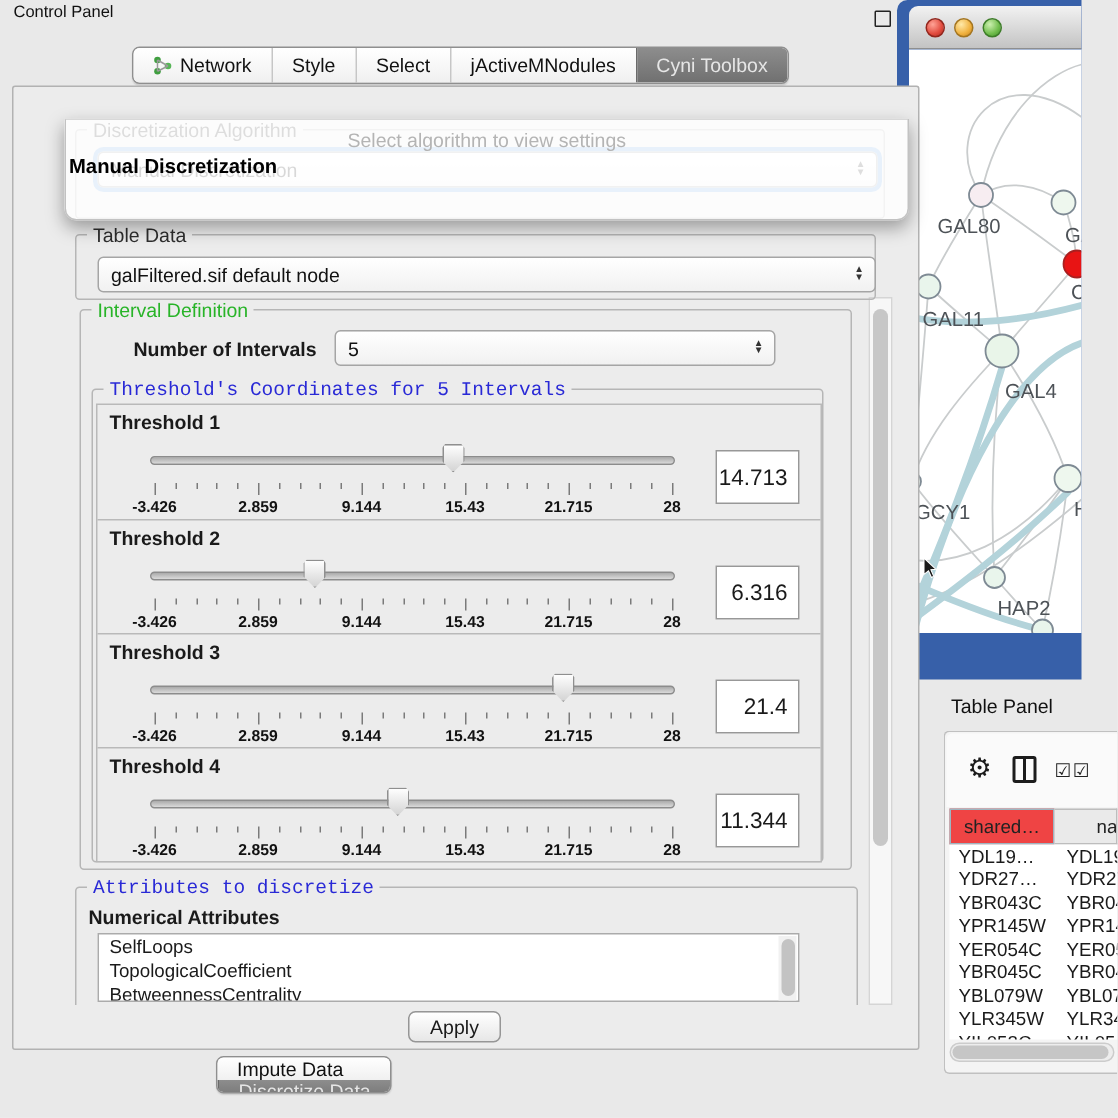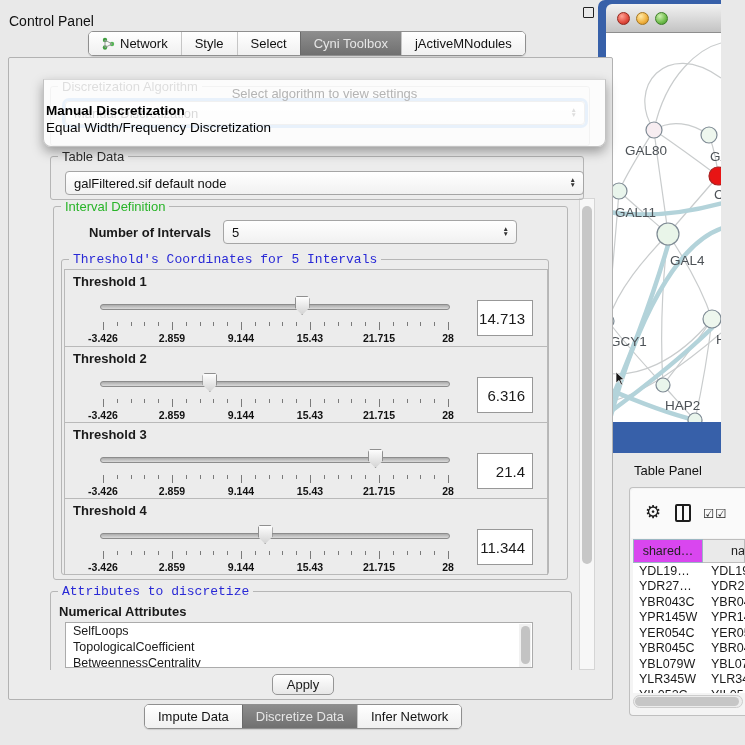--- a/index.html
+++ b/index.html
@@ -1,32 +1,32 @@
 <!DOCTYPE html>
 <html><head>
 <meta charset="utf-8">
 <style>
   * { box-sizing: border-box; margin: 0; padding: 0; }
   html,body { width:745px; height:745px; overflow:hidden; }
   body { position:relative; background:#e9e9e9; font-family:"Liberation Sans", sans-serif; color:#1a1a1a; }
 
   
   .cp-titlebar { position:absolute; left:0; top:0; width:621px; height:26px; background:#e9e9e9; }
-  .cp-title { position:absolute; left:9px; top:13px; font-size:14px; color:#111; }
+  .cp-title { position:absolute; left:9px; top:2px; font-size:11px; color:#111; }
   .win-float { position:absolute; left:583px; top:7px; width:11px; height:11px; border:1.5px solid #222; border-radius:1px; }
   .win-close { position:absolute; left:601px; top:3px; font-size:13px; font-weight:bold; color:#111; }
 
   .seg { position:absolute; display:flex; height:25px; border:1px solid #8f8f8f; border-radius:5px;
          background:#fdfdfd; overflow:hidden; box-shadow:0 1px 1px rgba(0,0,0,.12); }
   .segment { display:flex; align-items:center; gap:5px; padding:0 13px; font-size:13px; color:#111;
              background:linear-gradient(#ffffff,#f0f0f0); border-left:1px solid #c6c6c6; white-space:nowrap; }
   .segment:first-child { border-left:none; }
   .segment.selected { background:linear-gradient(#8d8d8d,#707070); color:#e6e6e6; border-left-color:#6a6a6a; }
   #top-tabs { left:88px; top:31px; }
-  #bottom-tabs { left:144px; top:704px; }
+  #bottom-tabs { left:144px; top:704px;flex-direction:column; }
 
   .cp-outer { position:absolute; left:8px; top:57px; width:605px; height:643px; background:#ececec;
               border:1px solid #b2b2b2; border-radius:2px; z-index:1; }
 
   .fieldset { position:absolute; border:1px solid #b6b6b6; border-radius:3px; z-index:10; }
   .legend { position:absolute; top:-8px; left:7px; background:#ececec; padding:0 4px; font-size:13px; white-space:nowrap; }
   .legend.green { color:#28b428; } .legend.blue { color:#2929d6;font-family:Liberation Mono, monospace; } .legend.dark { color:#2d2d2d; }
 
   .combo { position:absolute; background:linear-gradient(#ffffff,#f1f1f1); border:1px solid #a5a5a5; border-radius:4px;
            font-size:13px; display:flex; align-items:center; padding:0 22px 0 8px; color:#111; }
@@ -96,21 +96,21 @@
   .tp-titlebar { position:absolute; left:622px; top:455px; width:123px; height:30px; background:#e9e9e9; }
   .tp-title { position:absolute; left:12px; top:8px; font-size:13px; color:#111; }
   .tp-panel { position:absolute; left:629px; top:487px; width:116px; height:229px; background:#f4f4f4;
               border:1px solid #c0c0c0; border-right:none; border-radius:4px 0 0 4px; }
   .tp-toolbar { position:absolute; left:1px; top:1px; right:0; height:49px; background:#fafafa; border-radius:4px 0 0 0; }
   .gear-glyph { position:absolute; left:14px; top:14px; font-size:18px; color:#1c1c1c; line-height:18px; }
   .col-icon { position:absolute; left:44px; top:15px; width:16px; height:18px; border:2px solid #1c1c1c; border-radius:2px; }
   .col-icon::after { content:""; position:absolute; left:5px; top:0; width:2px; height:14px; background:#1c1c1c; }
   .check-glyphs { position:absolute; left:72px; top:17px; font-size:12.5px; color:#222; letter-spacing:1px; }
   .tp-header { position:absolute; left:3px; top:51px; right:0; height:24px; display:flex; }
-  .tp-hcell1 { width:70px; background:#d946ef; border:1px solid #9cb6c2; font-size:12.5px; display:flex;
+  .tp-hcell1 { width:70px; background:#ef4444; border:1px solid #9cb6c2; font-size:12.5px; display:flex;
                align-items:center; justify-content:center; color:#222; }
   .tp-hcell2 { flex:1; background:#eaeaea; border:1px solid #bdbdbd; border-left:none; font-size:12.5px;
                display:flex; align-items:center; padding-left:28px; color:#222; overflow:hidden; }
   .tp-rows { position:absolute; left:3px; top:75px; right:0; height:130px; overflow:hidden; background:#fff; }
   .tp-row { display:flex; height:15.5px; align-items:center; }
   .tp-c1 { width:70px; padding-left:6px; font-size:12.5px; overflow:hidden; white-space:nowrap; }
   .tp-c2 { flex:1; padding-left:8px; font-size:12.5px; overflow:hidden; white-space:nowrap; }
   .tp-hscroll { position:absolute; left:3px; top:207px; right:2px; height:13px; background:#ededed;
                 border:1px solid #cccccc; border-radius:7px; }
   .tp-hthumb { position:absolute; left:1px; top:1px; width:104px; height:9px; background:#c6c6c6; border-radius:5px; }
@@ -140,25 +140,25 @@
         </svg>
       </span>
       <span>Network</span>
     </div>
     <div class="segment">
       <span>Style</span>
     </div>
     <div class="segment">
       <span>Select</span>
     </div>
+    <div class="segment">
+      <span>jActiveMNodules</span>
+    </div>
     <div class="segment selected">
       <span>Cyni Toolbox</span>
-    </div>
-    <div class="segment">
-      <span>jActiveMNodules</span>
     </div>
   </div>
 
 <div class="cp-outer"></div>
 
 <div id="fs-algo" class="fieldset">
   <div class="legend dark">Discretization Algorithm</div>
   <div id="algo-combo" class="combo focus-ring">
     <span>Manual Discretization</span>
     <span class="stepper">▲<br>▼</span>
@@ -169,21 +169,20 @@
   <div class="legend dark">Table Data</div>
   <div id="table-data-combo" class="combo">
     <span>galFiltered.sif default node</span>
     <span class="stepper">▲<br>▼</span>
   </div>
 </div>
 
 <div class="popup">
   <div class="popup-placeholder">Select algorithm to view settings</div>
   <div class="popup-item bold" style="top:23px;">Manual Discretization</div>
-  <div class="popup-item" style="top:40px;">Equal Width/Frequency Discretization</div>
 </div>
 
 <div class="scrollpane">
   <div id="fs-interval" class="fieldset">
     <div class="legend green">Interval Definition</div>
     <div id="noi-label">Number of Intervals</div>
     <div id="noi-combo" class="combo">
       <span>5</span>
       <span class="stepper">▲<br>▼</span>
     </div>

